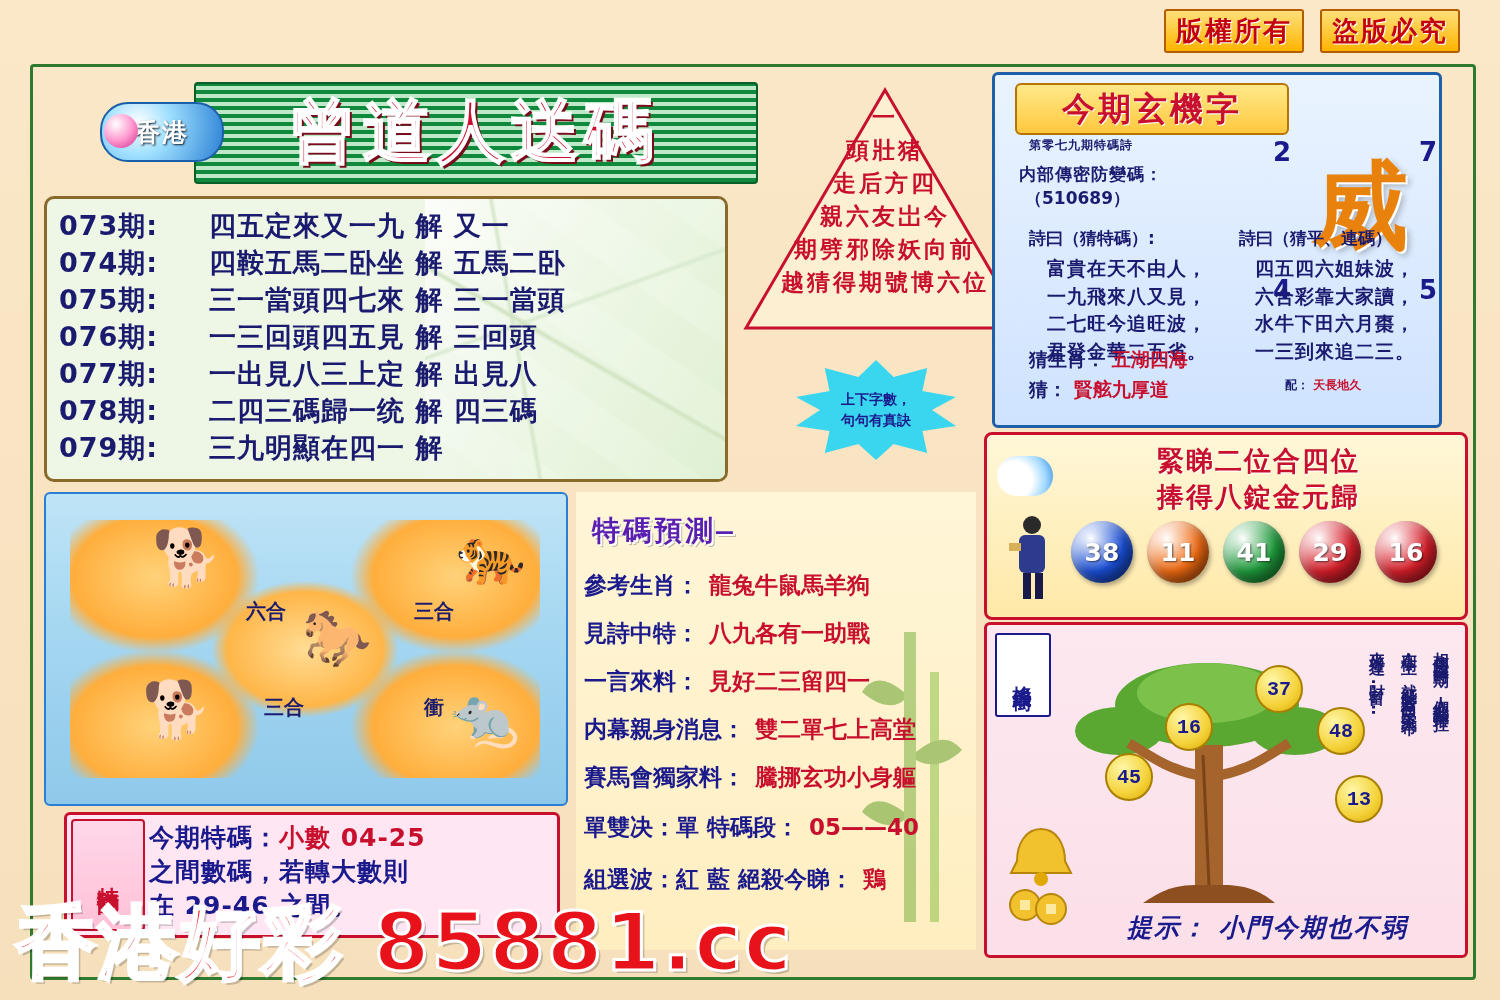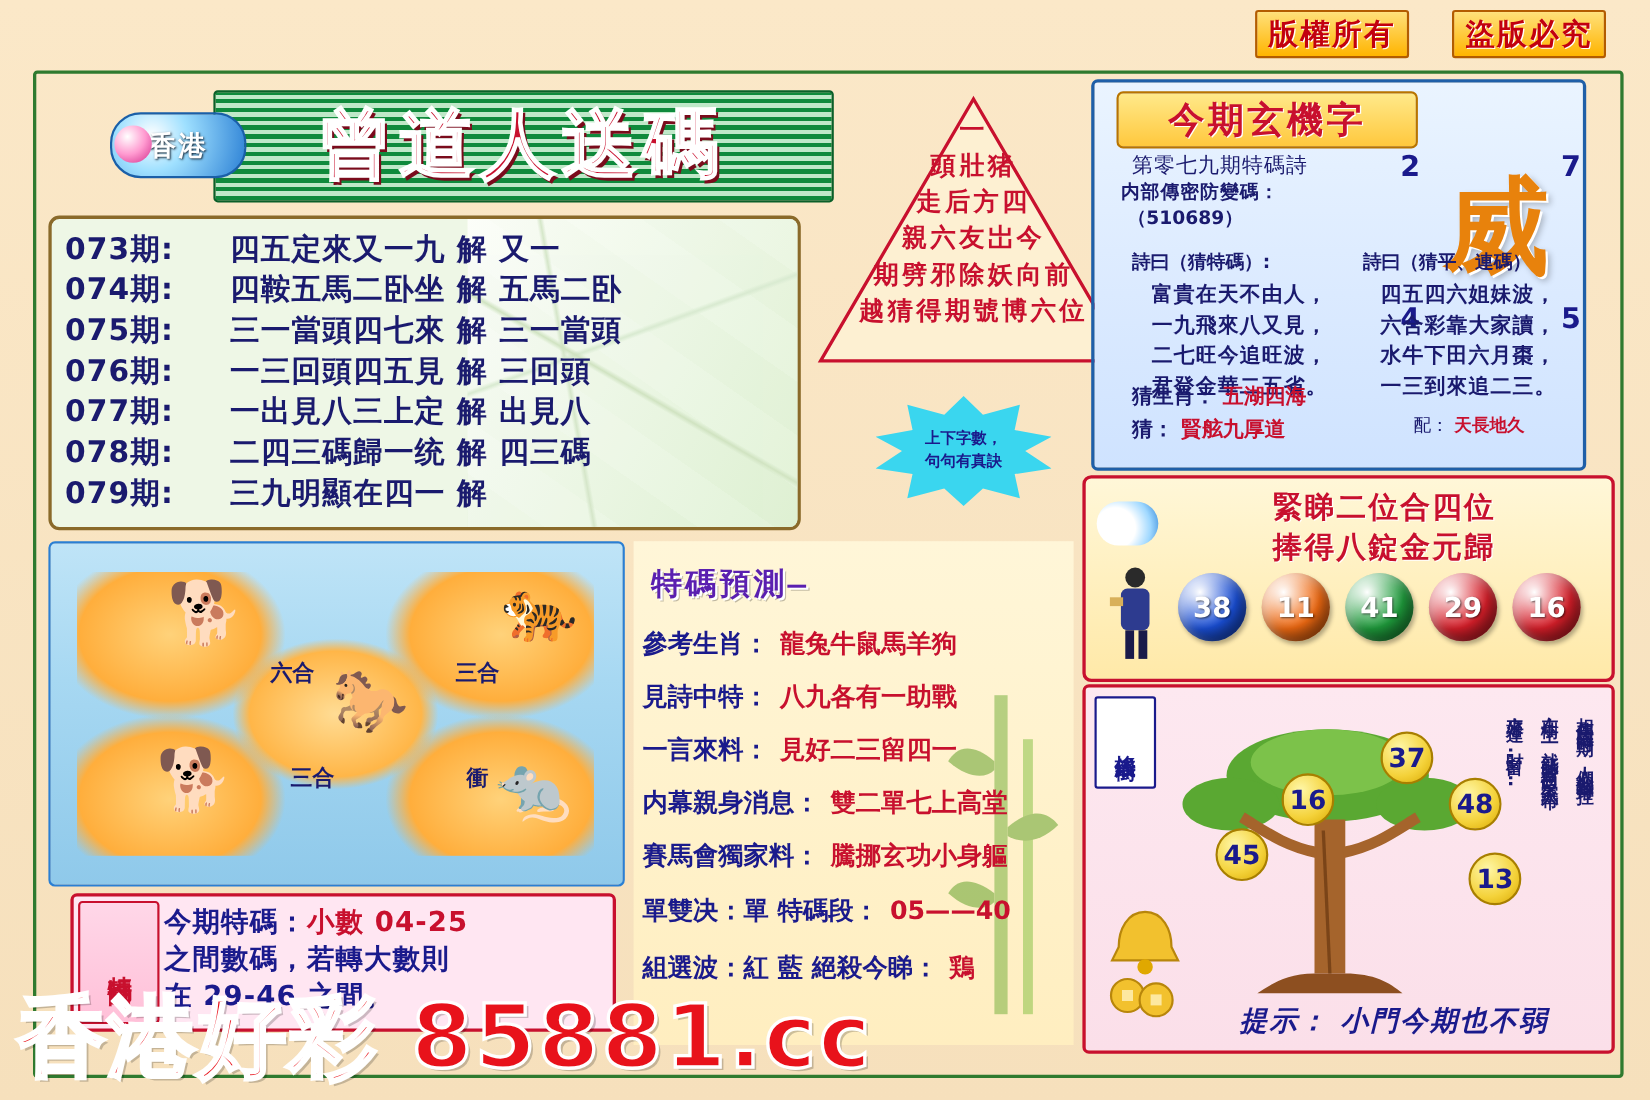--- a/index.html
+++ b/index.html
@@ -11,21 +11,21 @@
   }
   .page{position:absolute;inset:0;background:linear-gradient(180deg,#fbe8c8 0%,#f6e0bc 100%);}
   .outer-frame{
     position:absolute;left:30px;top:64px;width:1440px;height:910px;
     border:3px solid #2f7a2f;border-radius:4px;background:transparent;
   }
 
   
   .copyright{
     position:absolute;top:8px;left:1040px;width:420px;height:46px;
-    display:flex;gap:39px;align-items:center;justify-content:flex-end;
+    display:flex;gap:16px;align-items:center;justify-content:flex-end;
   }
   .cr-box{
     background:linear-gradient(180deg,#ffe07a,#ffb400);
     border:2px solid #b35c00;border-radius:3px;
     color:#c2000f;font-weight:bold;font-size:27px;
     padding:2px 10px;letter-spacing:2px;
     text-shadow:1px 1px 0 #fff;
     font-family:"DejaVu Sans","Liberation Sans",sans-serif;
   }
 
@@ -114,21 +114,21 @@
     border:3px solid #1f5fa8;border-radius:6px;
   }
   .xj-title{
     position:absolute;left:20px;top:8px;width:270px;height:48px;
     background:linear-gradient(180deg,#ffe98a,#ffc83d);
     border:2px solid #b87400;border-radius:6px;
     display:flex;align-items:center;justify-content:center;
     font-size:33px;font-weight:bold;color:#c8102e;letter-spacing:3px;
     text-shadow:1px 1px 0 #fff;
   }
-  .xj-sub{position:absolute;left:34px;top:62px;font-size:19px;color:#1a1a6e;font-weight:normal;letter-spacing:1px;}
+  .xj-sub{position:absolute;left:34px;top:62px;font-size:12px;color:#1a1a6e;font-weight:bold;letter-spacing:1px;}
   .xj-sub2{position:absolute;left:24px;top:88px;font-size:17px;color:#1a1a6e;font-weight:bold;letter-spacing:1px;}
   .xj-code{position:absolute;left:30px;top:112px;font-size:17px;color:#1a1a6e;font-weight:bold;}
   .xj-big{
     position:absolute;left:290px;top:78px;width:150px;height:110px;
     display:flex;align-items:center;justify-content:center;
     font-size:96px;font-weight:bold;color:#e8820c;
     text-shadow:2px 2px 0 #fff,4px 4px 6px rgba(0,0,0,.25);
   }
   .xj-n{position:absolute;font-size:26px;font-weight:bold;color:#1a1a8c;}
   .xj-n.n1{left:278px;top:62px;}
@@ -138,21 +138,21 @@
   .xj-hdr{position:absolute;top:152px;font-size:17px;font-weight:bold;color:#1a1a6e;}
   .xj-hdr.l{left:34px;}
   .xj-hdr.r{left:244px;}
   .xj-col{position:absolute;top:180px;font-size:19px;color:#1a1a6e;font-weight:bold;line-height:1.45;letter-spacing:1px;}
   .xj-col.l{left:52px;}
   .xj-col.r{left:260px;}
   .xj-foot1{position:absolute;left:34px;top:272px;font-size:19px;font-weight:bold;color:#1a1a6e;}
   .xj-foot1 b{color:#c8102e;}
   .xj-foot2{position:absolute;left:34px;top:302px;font-size:19px;font-weight:bold;color:#1a1a6e;}
   .xj-foot2 b{color:#c8102e;}
-  .xj-foot3{position:absolute;left:290px;top:302px;font-size:16px;font-weight:normal;color:#1a1a6e;}
+  .xj-foot3{position:absolute;left:290px;top:302px;font-size:12px;font-weight:bold;color:#1a1a6e;}
   .xj-foot3 b{color:#c8102e;}
 
   
   .balls{
     position:absolute;left:984px;top:432px;width:478px;height:182px;
     background:linear-gradient(180deg,#fff7d8,#ffe9a8);
     border:3px solid #c8102e;border-radius:8px;
   }
   .balls-head1,.balls-head2{
     position:absolute;left:170px;font-size:27px;font-weight:bold;color:#c8102e;
@@ -257,21 +257,21 @@
     background:#fff;border:2px solid #1a1a8c;border-radius:3px;
     display:flex;align-items:center;justify-content:center;
     writing-mode:vertical-rl;font-size:19px;font-weight:bold;color:#1a1a8c;letter-spacing:3px;
   }
   .tree-svg{position:absolute;left:70px;top:10px;}
   .t-num{
     position:absolute;width:44px;height:44px;border-radius:50%;
     background:radial-gradient(circle at 35% 30%,#fff7a8,#f4d23a 60%,#d9a800 100%);
     border:2px solid #a87f00;
     display:flex;align-items:center;justify-content:center;
-    font-size:24px;font-weight:bold;color:#1a1a8c;
+    font-size:20px;font-weight:bold;color:#1a1a8c;font-family:Liberation Mono, monospace;
   }
   .tp-vtext{
     position:absolute;top:14px;font-size:16px;font-weight:bold;color:#1a1a6e;
     writing-mode:vertical-rl;letter-spacing:4px;line-height:1.5;
   }
   .tp-hint{
     position:absolute;left:140px;top:286px;font-size:25px;font-weight:bold;color:#1a1a8c;letter-spacing:2px;font-style:italic;
   }
 
   

